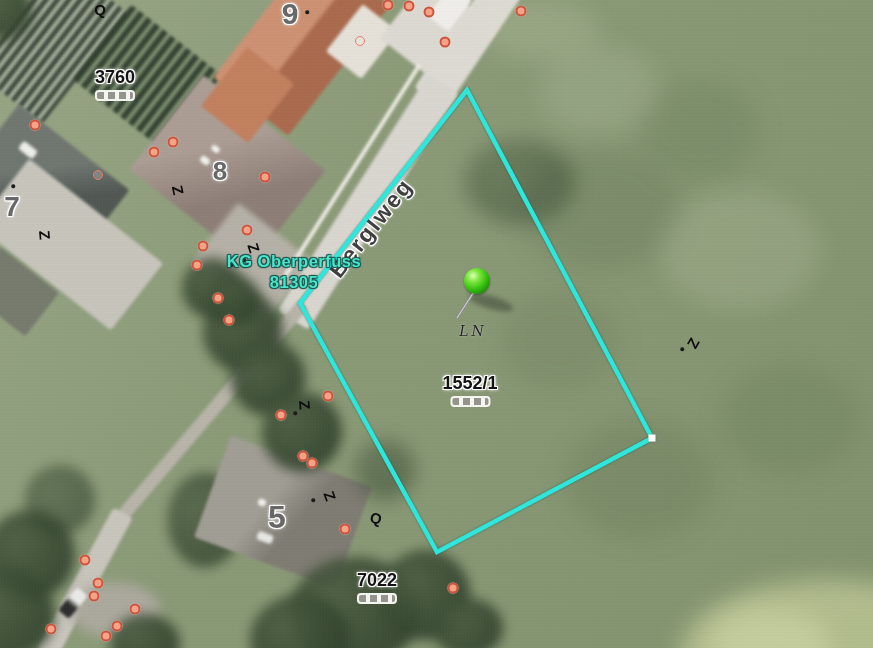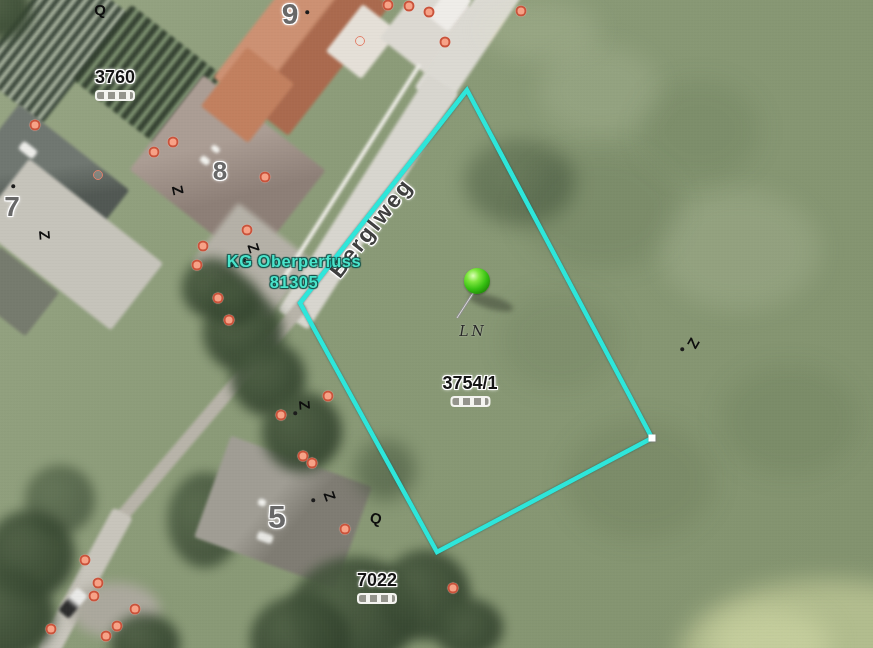--- a/index.html
+++ b/index.html
@@ -141,21 +141,21 @@
 
   <div class="abs" id="ln-label">LN</div>
 
   <div>
 
   <div class="parcel-label ctr" style="position: absolute; left: 107px; top: 84px; margin-left: 8px;">
         <span class="parcel-num halo">3760</span>
         <span class="area-strip"></span>
       </div>
       <div class="parcel-label ctr" style="position: absolute; left: 470px; top: 390px;">
-        <span class="parcel-num halo">3754/1</span>
+        <span class="parcel-num halo">1552/1</span>
         <span class="area-strip"></span>
       </div>
       <div class="parcel-label ctr" style="position: absolute; left: 377px; top: 587px;">
         <span class="parcel-num halo">7022</span>
         <span class="area-strip"></span>
       </div>
     </div>
 
   <div>
 

